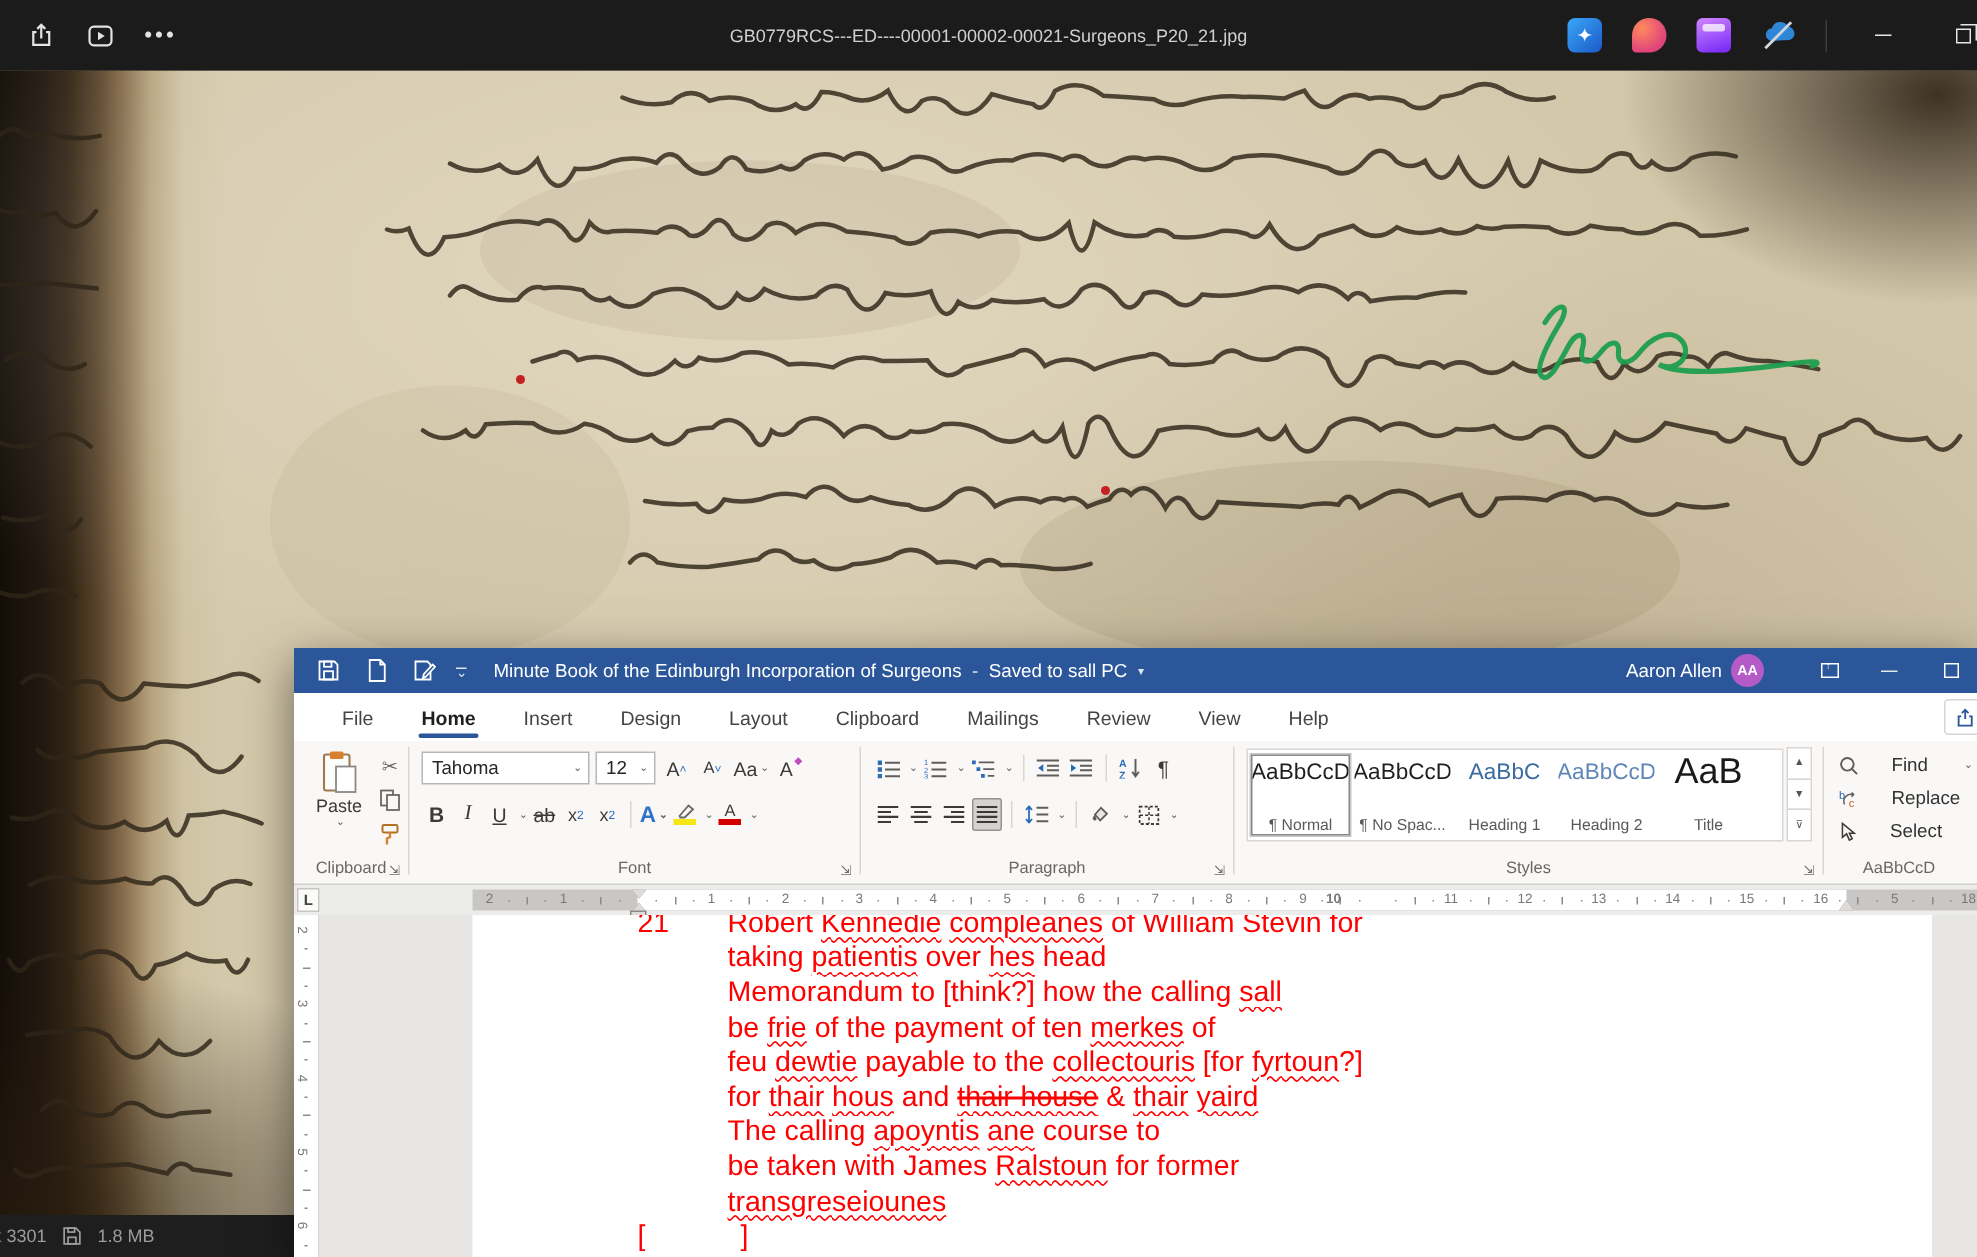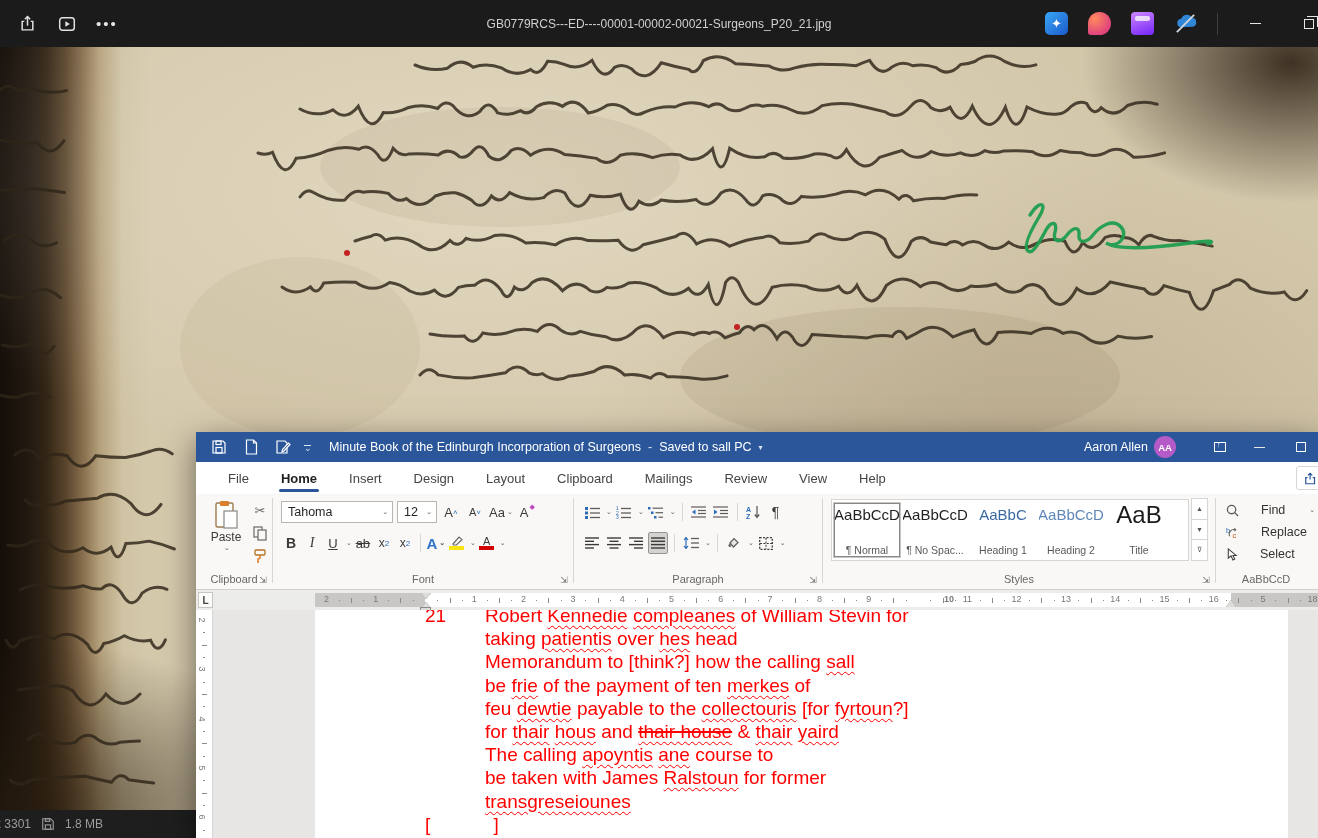--- a/index.html
+++ b/index.html
@@ -682,21 +682,21 @@
           <div class="rtick" style="left: 479.75px; top: 4.5px; width: 1px; height: 5px;"></div>
           <div class="rtick" style="left: 492.075px; top: 6.5px; width: 1px; height: 1.6px;"></div>
           <span class="rnum" style="left: 504.4px;">8</span>
           <div class="rtick" style="left: 516.725px; top: 6.5px; width: 1px; height: 1.6px;"></div>
           <div class="rtick" style="left: 529.05px; top: 4.5px; width: 1px; height: 5px;"></div>
           <div class="rtick" style="left: 541.375px; top: 6.5px; width: 1px; height: 1.6px;"></div>
           <span class="rnum" style="left: 553.7px;">9</span>
           <div class="rtick" style="left: 566.025px; top: 6.5px; width: 1px; height: 1.6px;"></div>
           <div class="rtick" style="left: 578.35px; top: 4.5px; width: 1px; height: 5px;"></div>
           <div class="rtick" style="left: 590.675px; top: 6.5px; width: 1px; height: 1.6px;"></div>
-          <span class="rnum" style="left: 634px; font-weight: bold;">10</span>
+          <span class="rnum" style="left: 574px; font-weight: bold;">10</span>
           <div class="rtick" style="left: 615.325px; top: 6.5px; width: 1px; height: 1.6px;"></div>
           <div class="rtick" style="left: 627.65px; top: 4.5px; width: 1px; height: 5px;"></div>
           <div class="rtick" style="left: 639.975px; top: 6.5px; width: 1px; height: 1.6px;"></div>
           <span class="rnum" style="left: 652.3px;">11</span>
           <div class="rtick" style="left: 664.625px; top: 6.5px; width: 1px; height: 1.6px;"></div>
           <div class="rtick" style="left: 676.95px; top: 4.5px; width: 1px; height: 5px;"></div>
           <div class="rtick" style="left: 689.275px; top: 6.5px; width: 1px; height: 1.6px;"></div>
           <span class="rnum" style="left: 701.6px;">12</span>
           <div class="rtick" style="left: 713.925px; top: 6.5px; width: 1px; height: 1.6px;"></div>
           <div class="rtick" style="left: 726.25px; top: 4.5px; width: 1px; height: 5px;"></div>

